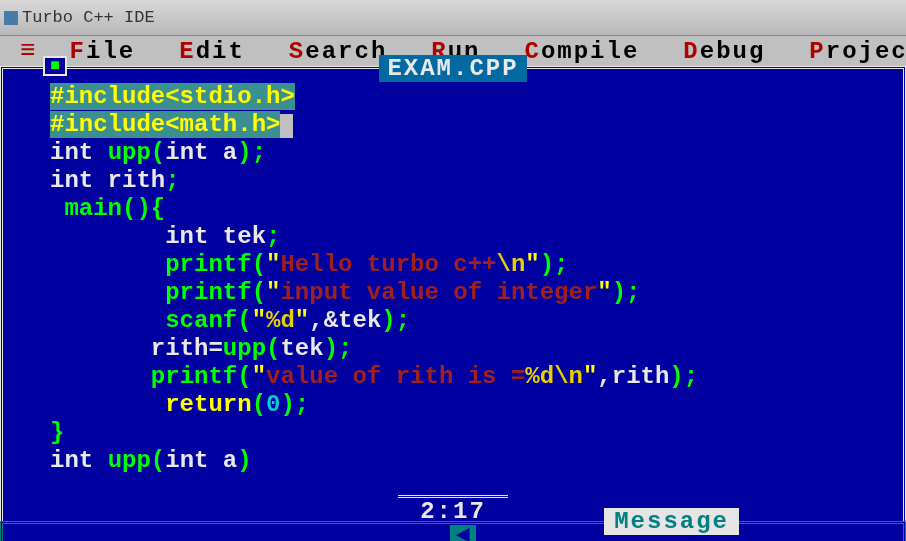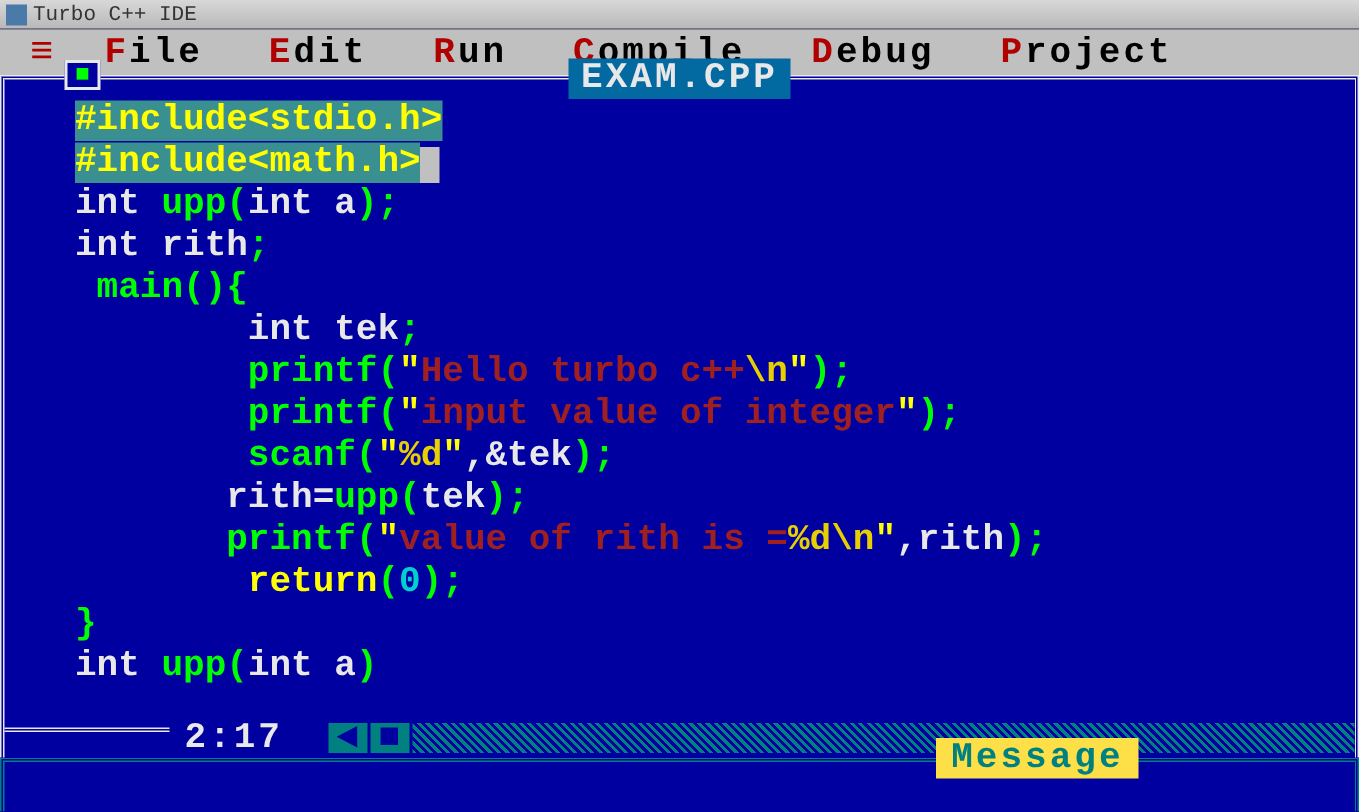--- a/index.html
+++ b/index.html
@@ -7,25 +7,25 @@
   width: 906px;
   height: 541px;
   background: #0000a0;
   font-family: 'Courier New', monospace;
   font-size: 24px;
   font-weight: bold;
   overflow: hidden;
 }
 .window-titlebar {
   background: linear-gradient(to bottom, #d8d8d8, #b8b8b8);
-  height: 20px;
+  height: 36px;
   display: flex;
   align-items: center;
   padding: 0 4px;
-  font-size: 14px;
+  font-size: 17px;
   font-weight: normal;
   color: #333;
   border-bottom: 1px solid #888;
 }
 .window-icon {
   width: 14px;
   height: 14px;
   background: #4a7ba8;
   margin-right: 4px;
   display: inline-block;
@@ -117,20 +117,21 @@
   vertical-align: text-bottom;
 }
 .status-line {
   position: absolute;
   bottom: 0;
   left: 0;
   right: 0;
   height: 26px;
   display: flex;
   align-items: center;
+  flex-direction: column;
 }
 .status-border-l {
   border-top: 3px double #e8e8e8;
   width: 110px;
   height: 14px;
 }
 .cursor-pos {
   color: #e8e8e8;
   padding: 0 10px;
   letter-spacing: 2px;
@@ -154,39 +155,40 @@
 .message-panel {
   border: 3px double #008080;
   border-bottom: none;
   height: 36px;
   position: relative;
   margin-top: 0;
 }
 .message-title {
   position: absolute;
   top: -16px;
-  right: 144px;
+  right: 164px;
   color: #008080;
-  background: #fde047;
+  background: #e5e5e5;
   padding: 0 10px;
   letter-spacing: 2px;
 }
 </style>
 </head>
 <body>
 
 <div class="window-titlebar">
   <span class="window-icon"></span>
   <span>Turbo C++ IDE</span>
 </div>
 
 <div class="menubar">
   <span class="menu-trigger">≡</span>
   <span class="menu-item"><span class="hotkey">F</span><span>ile</span></span>
   <span class="menu-item"><span class="hotkey">E</span><span>dit</span></span>
+  <span class="menu-item"><span class="hotkey">S</span><span>earch</span></span>
   <span class="menu-item"><span class="hotkey">R</span><span>un</span></span>
   <span class="menu-item"><span class="hotkey">C</span><span>ompile</span></span>
   <span class="menu-item"><span class="hotkey">D</span><span>ebug</span></span>
   <span class="menu-item"><span class="hotkey">P</span><span>roject</span></span>
 </div>
 
 <div class="editor-area">
   <div class="editor-frame">
     <div class="editor-titlebar">
       <span class="close-box">■</span>

